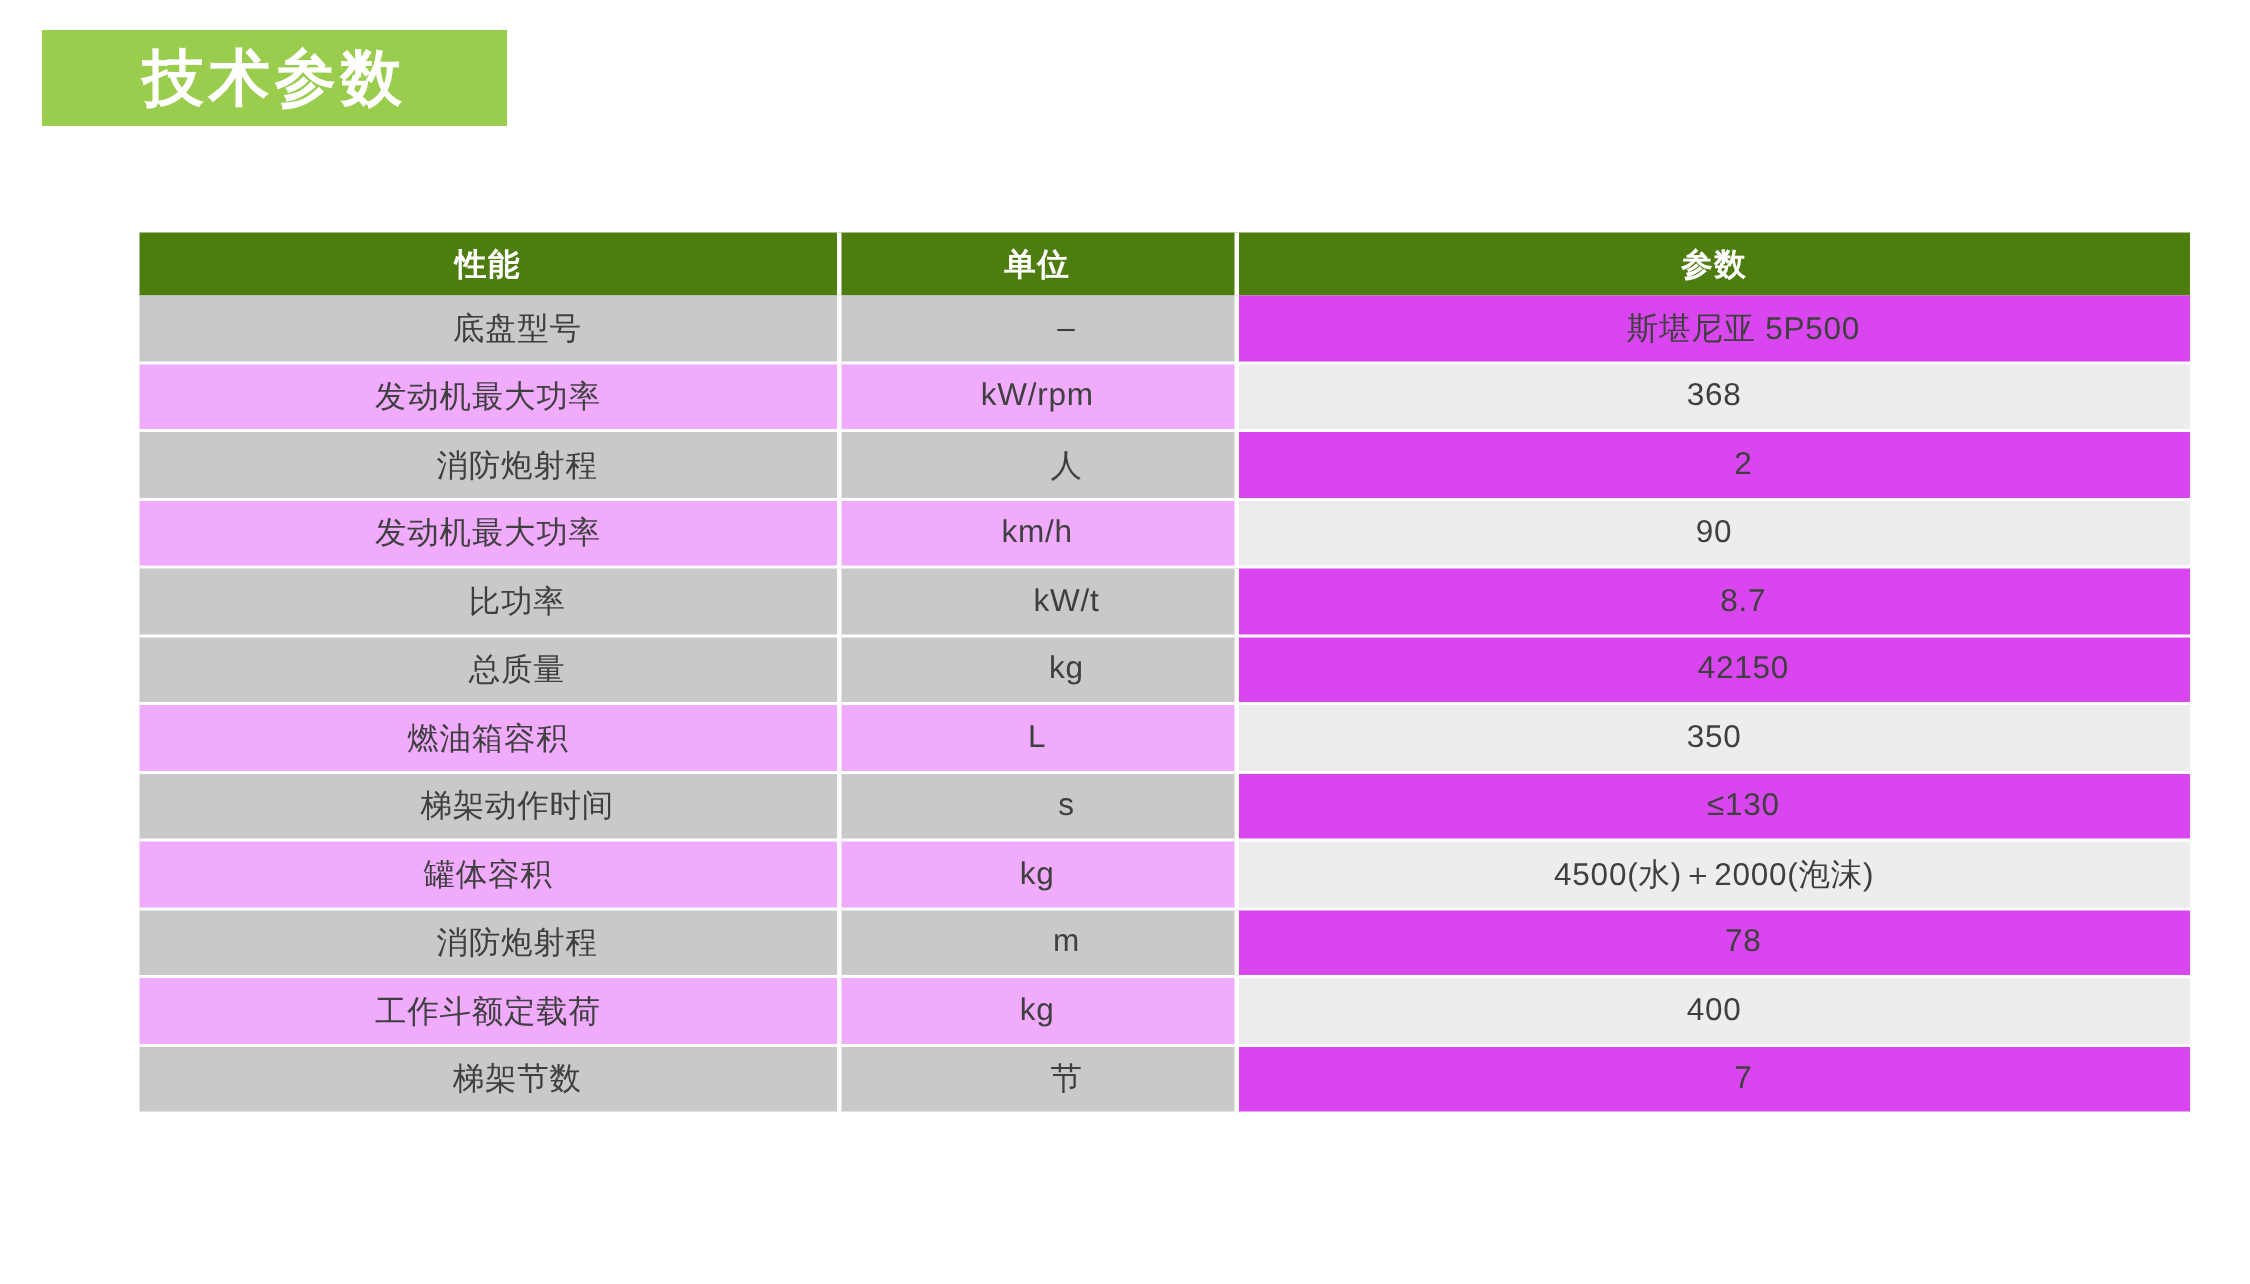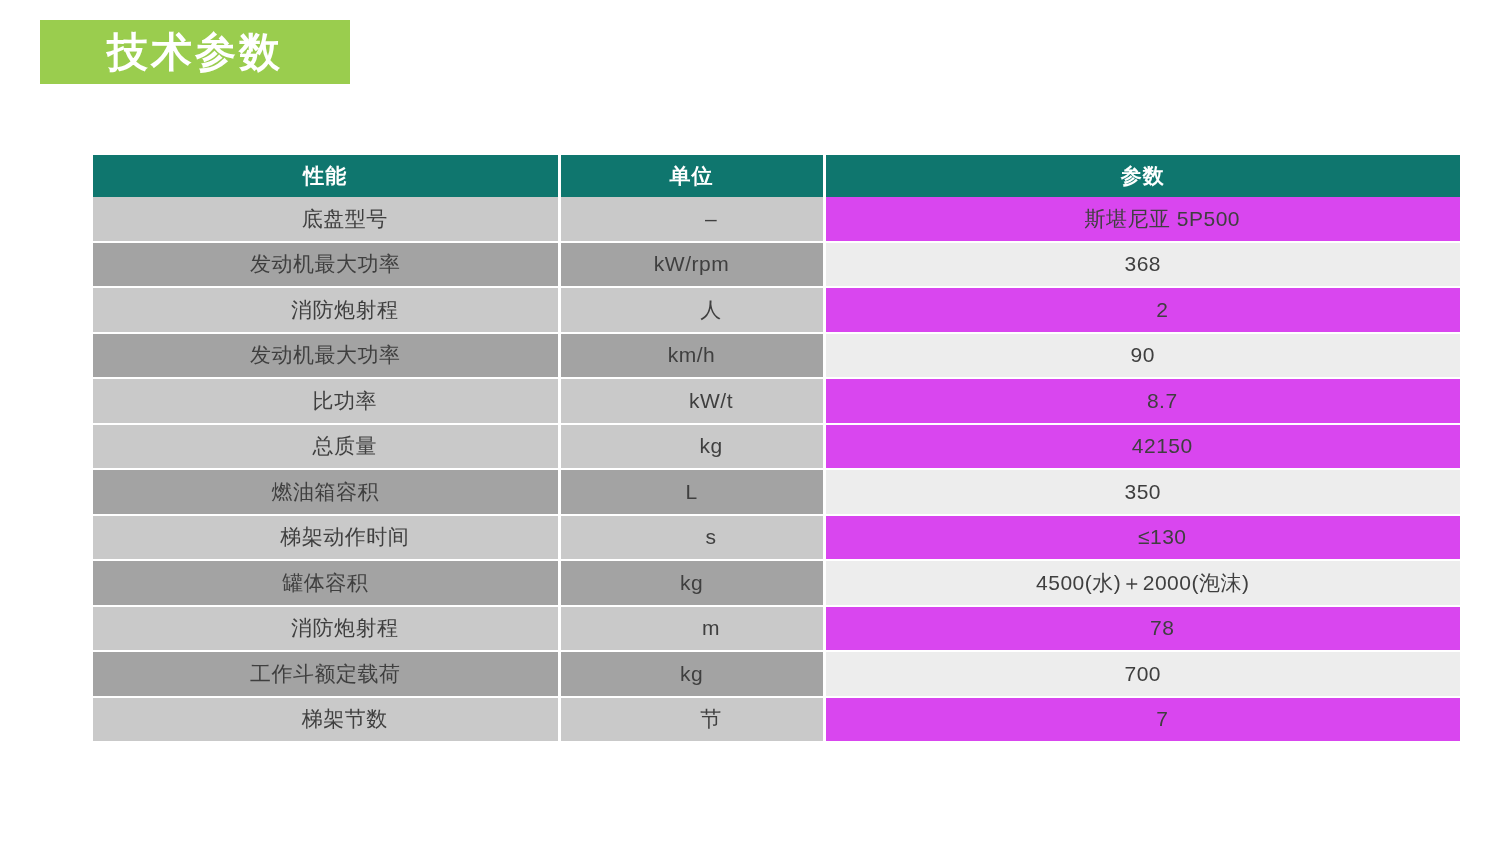--- a/index.html
+++ b/index.html
@@ -16,21 +16,21 @@
   }
   .page {
     position: relative;
     width: 1500px;
     height: 856px;
   }
 
   
   .title-banner {
     position: absolute;
-    left: 40px;
+    left: 28px;
     top: 20px;
     width: 310px;
     height: 64px;
     background: #9ACD4E;
     display: flex;
     align-items: center;
     justify-content: center;
   }
   .title-text {
     color: #ffffff;
@@ -51,21 +51,21 @@
   table.spec-table {
     border-collapse: collapse;
     width: 100%;
     table-layout: fixed;
   }
   table.spec-table col.c1 { width: 466px; }
   table.spec-table col.c2 { width: 265px; }
   table.spec-table col.c3 { width: 636px; }
 
   table.spec-table th {
-    background: #0f766e;
+    background: #4d7c0f;
     color: #ffffff;
     font-size: 21px;
     font-weight: bold;
     height: 40px;
     text-align: center;
     border-right: 3px solid #ffffff;
     letter-spacing: 1px;
   }
   table.spec-table th:last-child { border-right: none; margin-top: 40px; }
 
@@ -76,21 +76,21 @@
     color: #3f3f3f;
     border-right: 3px solid #ffffff;
     border-bottom: 2px solid #ffffff;
     letter-spacing: 0.5px;
     white-space: nowrap;
   }
   table.spec-table td:last-child { border-right: none; }
 
   
   tr.row-dark td { background: #c9c9c9; padding-left: 40px; }
-  tr.row-light td { background: #a3a3a3; }
+  tr.row-light td { background: #f0abfc; }
   tr.row-dark td.col-value { background: #d946ef; }
   tr.row-light td.col-value { background: #ededed; margin-top: 32px; }
 </style>
 </head>
 <body>
 
 <div class="page">
 
   <div class="title-banner">
     <span class="title-text">技术参数</span>
@@ -157,21 +157,21 @@
             <td class="col-value">4500(水)＋2000(泡沫)</td>
           </tr>
           <tr class="row-dark">
             <td class="col-name">消防炮射程</td>
             <td class="col-unit">m</td>
             <td class="col-value">78</td>
           </tr>
           <tr class="row-light">
             <td class="col-name">工作斗额定载荷</td>
             <td class="col-unit">kg</td>
-            <td class="col-value">700</td>
+            <td class="col-value">400</td>
           </tr>
           <tr class="row-dark">
             <td class="col-name">梯架节数</td>
             <td class="col-unit">节</td>
             <td class="col-value">7</td>
           </tr>
         </tbody>
     </table>
   </div>
 

